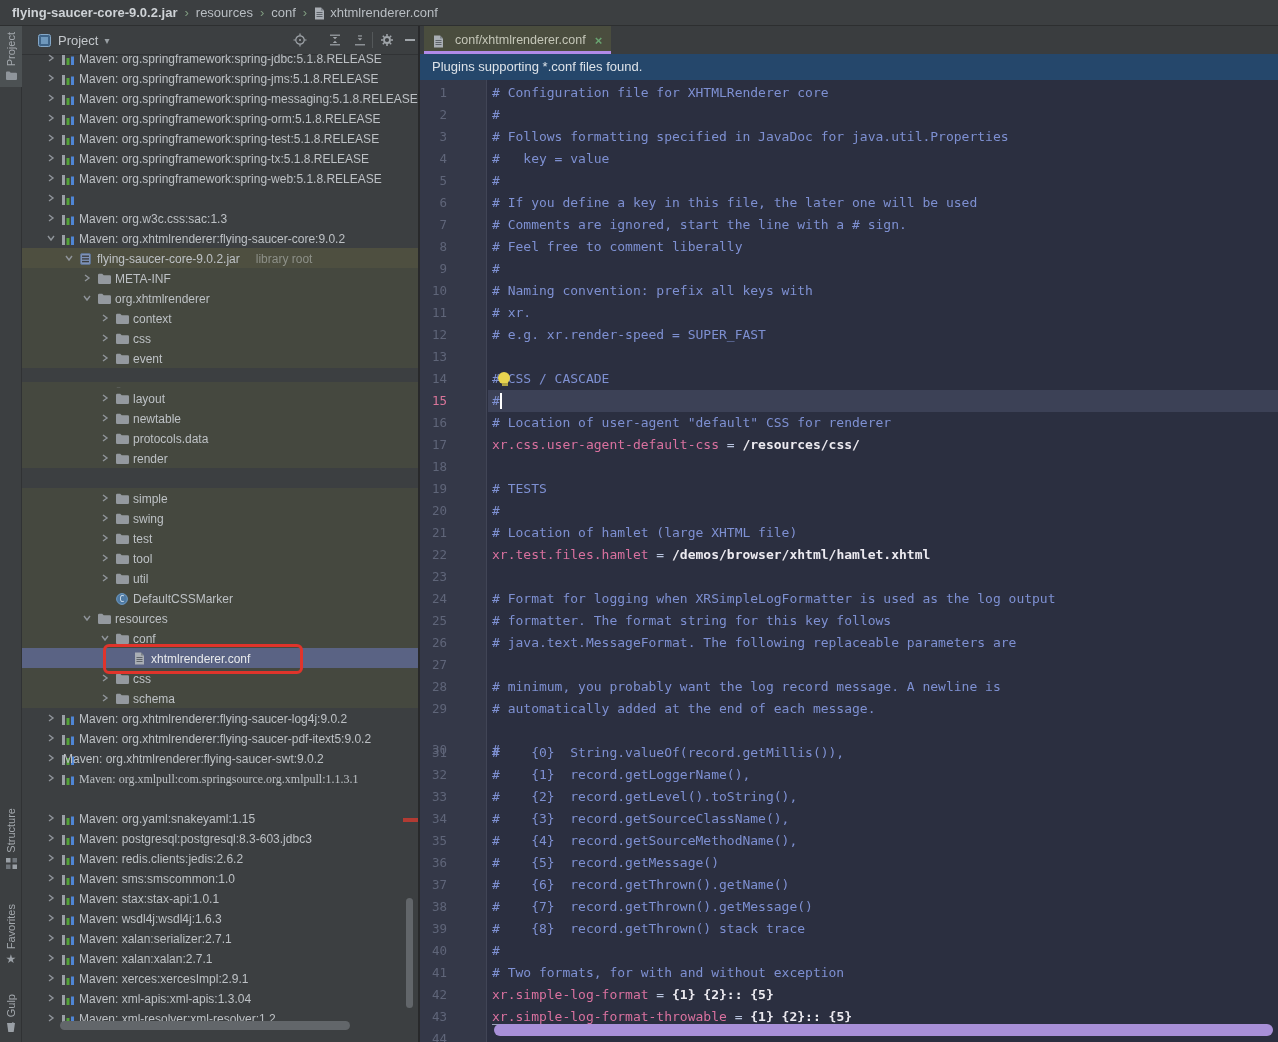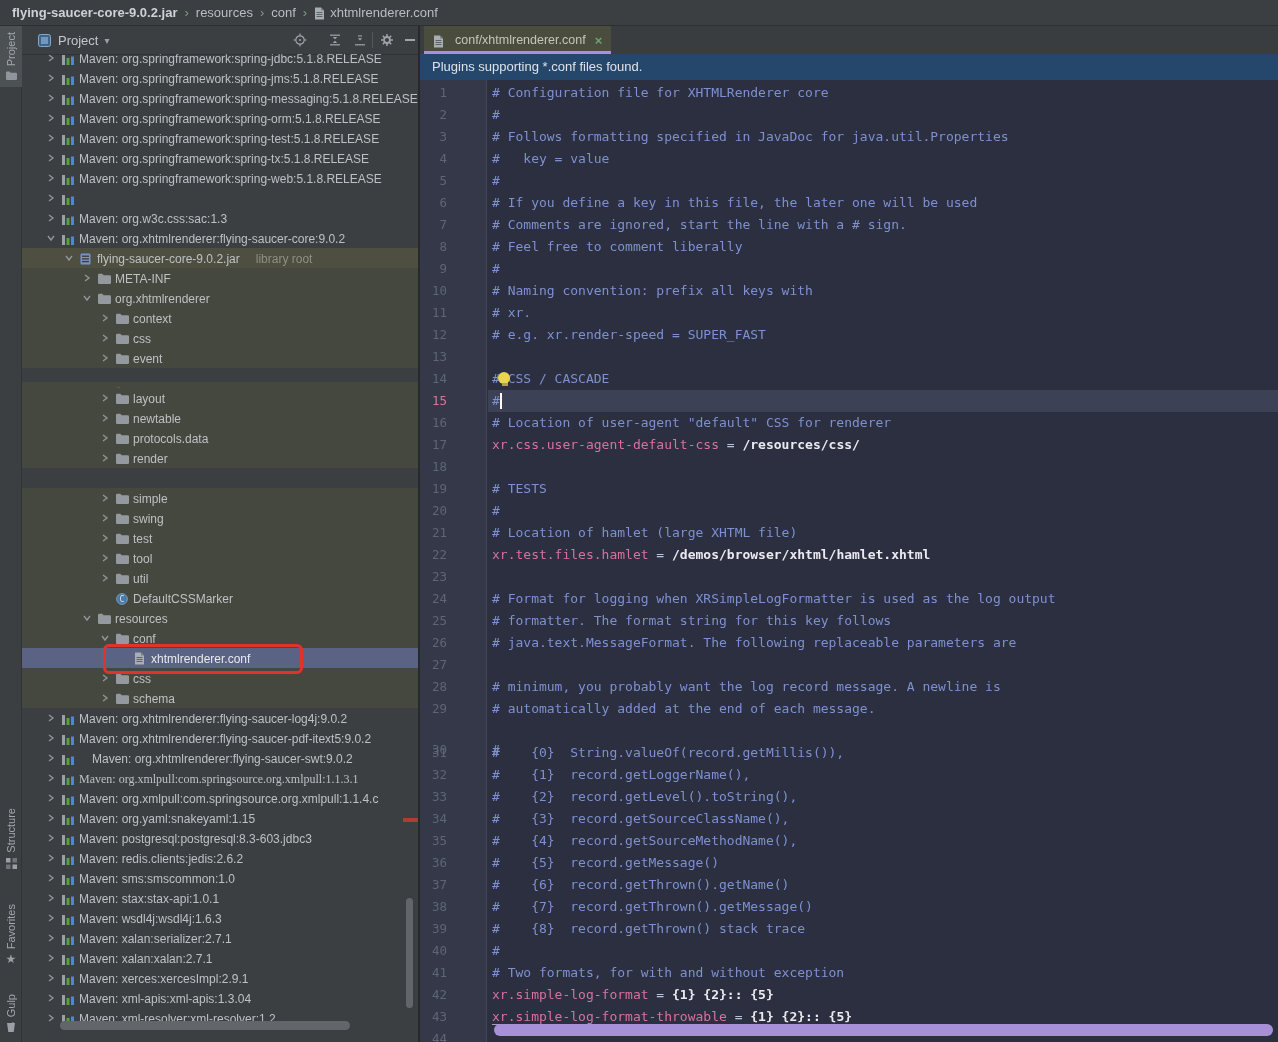--- a/index.html
+++ b/index.html
@@ -679,51 +679,36 @@
             <path d="M2 1 6 4 2 7" fill="none" stroke="#8f949a" stroke-width="1.4"></path>
           </svg>
         </span>
         <span class="tico" style="left: 40px;">
           <svg width="13" height="12">
             <rect x="0" y="2" width="3" height="10" fill="#9aa0a6"></rect>
             <rect x="4.5" y="5" width="3" height="7" fill="#55a33a"></rect>
             <rect x="9" y="3.5" width="3" height="8.5" fill="#4f86d6"></rect>
           </svg>
         </span>
-        <span class="ttext" style="left: 70px;"><span class="tlabel">Maven: org.xhtmlrenderer:flying-saucer-swt:9.0.2</span></span>
+        <span class="ttext" style="left: 41px;"><span class="tlabel">Maven: org.xhtmlrenderer:flying-saucer-swt:9.0.2</span></span>
       </div>
       <div class="trow" style="top: 742px;">
         <span class="chev" style="left: 23px;">
           <svg width="8" height="8" viewBox="0 0 8 8">
             <path d="M2 1 6 4 2 7" fill="none" stroke="#8f949a" stroke-width="1.4"></path>
           </svg>
         </span>
         <span class="tico" style="left: 40px;">
           <svg width="13" height="12">
             <rect x="0" y="2" width="3" height="10" fill="#9aa0a6"></rect>
             <rect x="4.5" y="5" width="3" height="7" fill="#55a33a"></rect>
             <rect x="9" y="3.5" width="3" height="8.5" fill="#4f86d6"></rect>
           </svg>
         </span>
         <span class="ttext" style="left: 57px; font-family: Liberation Serif, serif;"><span class="tlabel">Maven: org.xmlpull:com.springsource.org.xmlpull:1.1.3.1</span></span>
-      </div>
-      <div class="trow" style="top: 762px;">
-        <span class="chev" style="left: 23px;">
-          <svg width="8" height="8" viewBox="0 0 8 8">
-            <path d="M2 1 6 4 2 7" fill="none" stroke="#8f949a" stroke-width="1.4"></path>
-          </svg>
-        </span>
-        <span class="tico" style="left: 40px;">
-          <svg width="13" height="12">
-            <rect x="0" y="2" width="3" height="10" fill="#9aa0a6"></rect>
-            <rect x="4.5" y="5" width="3" height="7" fill="#55a33a"></rect>
-            <rect x="9" y="3.5" width="3" height="8.5" fill="#4f86d6"></rect>
-          </svg>
-        </span>
-        <span class="ttext" style="left: 57px;"><span class="tlabel">Maven: org.xmlpull:com.springsource.org.xmlpull:1.1.4.c</span></span>
       </div>
       <div class="trow" style="top: 782px;">
         <span class="chev" style="left: 23px;">
           <svg width="8" height="8" viewBox="0 0 8 8">
             <path d="M2 1 6 4 2 7" fill="none" stroke="#8f949a" stroke-width="1.4"></path>
           </svg>
         </span>
         <span class="tico" style="left: 40px;">
           <svg width="13" height="12">
             <rect x="0" y="2" width="3" height="10" fill="#9aa0a6"></rect>

